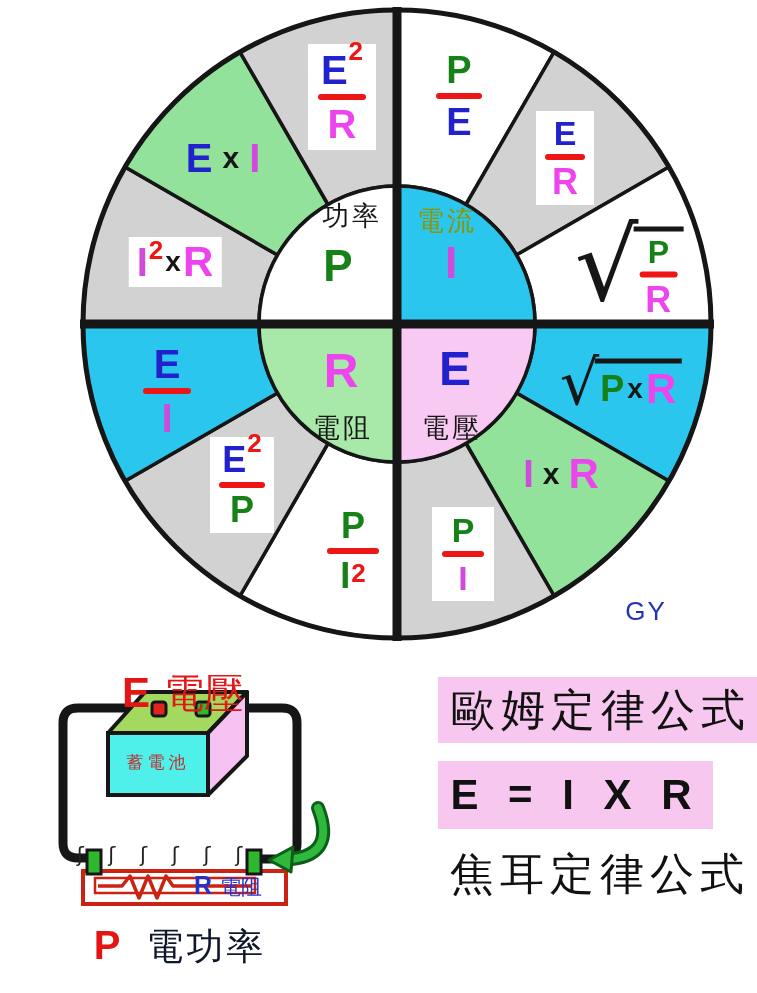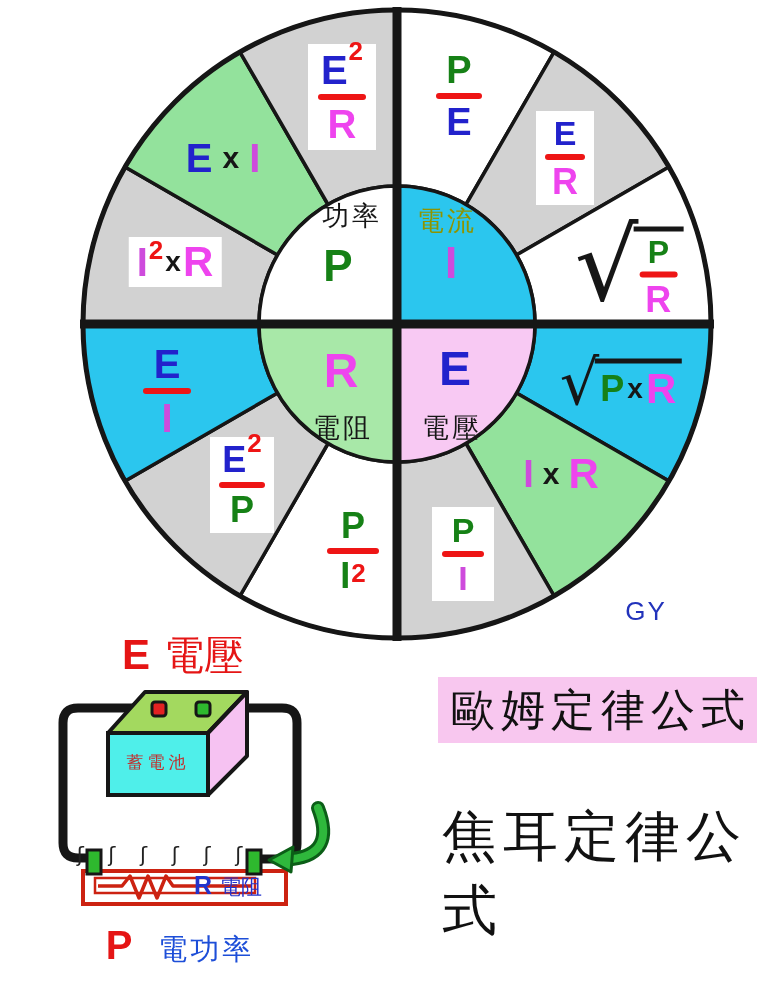--- a/index.html
+++ b/index.html
@@ -215,37 +215,40 @@
     <rect x="65" y="238" width="160" height="15" fill="none" stroke="#CC2211" stroke-width="2.5"></rect>
     <path d="M68,246 H92 L100,236 L109,258 L118,236 L127,258 L136,236 L143,246 H222" fill="none" stroke="#CC2211" stroke-width="3.5" stroke-linejoin="round"></path>
     <rect x="57" y="210" width="14" height="24" fill="#2EB82E" stroke="#161616" stroke-width="3"></rect>
     <rect x="217" y="210" width="14" height="24" fill="#2EB82E" stroke="#161616" stroke-width="3"></rect>
 
     <path d="M288,168 Q306,214 262,219" fill="none" stroke="#0B5E17" stroke-width="14" stroke-linecap="round"></path>
     <path d="M288,168 Q306,214 262,219" fill="none" stroke="#2FB83C" stroke-width="8" stroke-linecap="round"></path>
     <polygon points="239,220 263,207 261,232" fill="#2FB83C" stroke="#0B5E17" stroke-width="3" stroke-linejoin="round"></polygon>
   </svg>
 
-  <div class="abs" style="left:183px;top:655px">
+  <div class="abs" style="left:183px;top:693px">
     <span class="fl red-t" style="font-size:42px">E</span><span class="cjk red-t" style="font-size:40px;margin-left:14px">電壓</span>
   </div>
 
   <div class="abs cjk" style="left:158px;top:762px;font-size:17px;color:#C03030;letter-spacing:4px">蓄電池</div>
 
   <div class="abs heat" style="left:164px;top:855px">ʃ ʃ ʃ ʃ ʃ ʃ</div>
 
   <div class="abs" style="left:228px;top:885px">
     <span class="fl" style="font-size:25px;color:#2233CC">R</span><span class="cjk" style="font-size:21px;color:#2233CC;margin-left:8px">電阻</span>
   </div>
 
 
   <div class="abs" style="left:180px;top:945px">
-    <span class="fl red-t" style="font-size:40px">P</span><span class="cjk" style="font-size:29px;color:#1d4ed8;margin-left:26px;letter-spacing:3px">電功率</span>
+    <span class="fl red-t" style="font-size:40px">P</span><span class="cjk" style="font-size:37px;color:#0f172a;margin-left:26px;letter-spacing:3px">電功率</span>
   </div>
 
   <div class="law-box pinkbg" style="left:438px;top:677px;width:326px;height:66px">
     <span class="law-title">歐姆定律公式</span>
   </div>
+  <div class="law-box pinkbg" style="left:438px;top:761px;width:275px;height:68px">
+    <span class="law-formula">E = I X R</span>
+  </div>
   <div class="law-box" style="left:442px;top:849px;width:316px;height:50px">
-    <span class="law-title" style="font-size:55px">焦耳定律公式</span>
+    <span class="law-title" style="font-size:44px">焦耳定律公式</span>
   </div>
 
 </div>
 
 </body></html>

